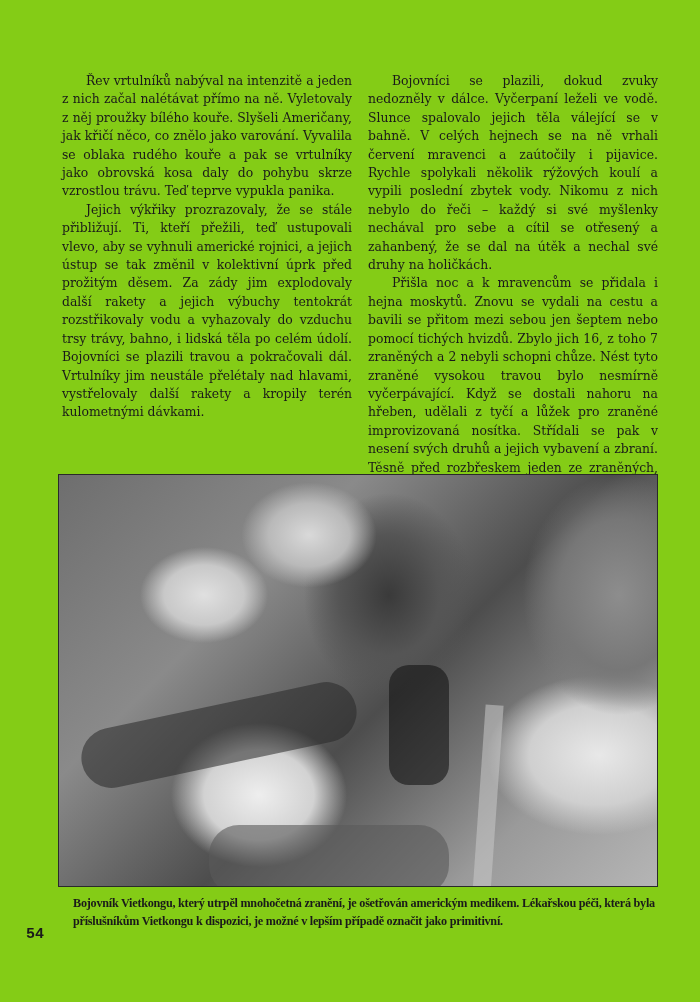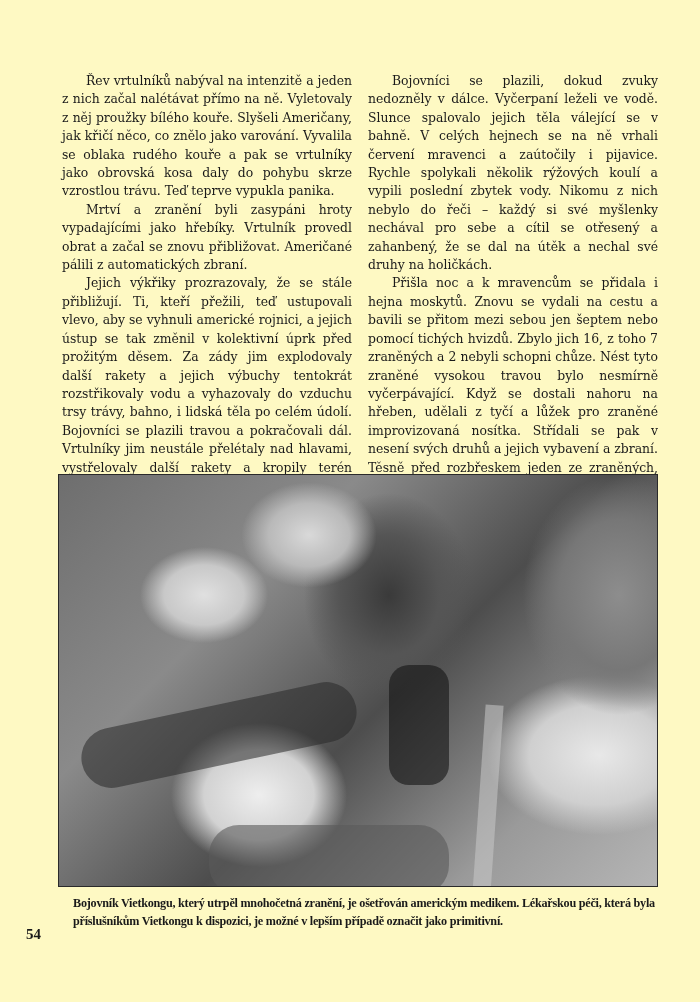--- a/index.html
+++ b/index.html
@@ -1,17 +1,17 @@
 <!DOCTYPE html>
 <html><head>
   <meta charset="utf-8">
   <style>
     html, body { margin: 0; padding: 0; background: #ffffff; }
     body { width: 700px; height: 1002px; position: relative; overflow: hidden; }
-    .page { position: absolute; left: 0; top: 0; width: 700px; height: 1002px; background: #fef9c3; }
+    .page { position: absolute; left: 0; top: 0; width: 700px; height: 1002px; background: #84cc16; }
     .col {
       position: absolute; top: 72px; width: 290px;
       font-family: "DejaVu Serif", "Liberation Serif", serif;
       font-size: 12.4px; line-height: 18.4px; color: #1a1a1a;
       text-align: justify; hyphens: manual;
     }
     .col-left { left: 62px; }
     .col-right { left: 368px; }
     .col p { margin: 0; text-indent: 24px; }
     .photo {
@@ -30,32 +30,31 @@
     .photo .shade2 { position: absolute; left: 330px; top: 190px; width: 60px; height: 120px; background: rgba(20,20,20,0.6); border-radius: 20px; }
     .photo .shade3 { position: absolute; left: 150px; top: 350px; width: 240px; height: 70px; background: rgba(90,90,90,0.6); border-radius: 30px; }
     .photo .stick { position: absolute; left: 420px; top: 230px; width: 18px; height: 190px; background: rgba(200,200,200,0.55); transform: rotate(4deg); }
     .caption {
       position: absolute; left: 58px; top: 894px; width: 610px;
       font-family: Liberation Serif, serif; font-weight: bold;
       font-size: 12.2px; line-height: 18px; color: #1a1a1a; letter-spacing: -0.25px; margin-left: 15px;
     }
     .page-number {
       position: absolute; left: 26px; top: 926px;
-      font-family: Liberation Serif, serif; font-weight: bold;
+      font-family: Liberation Mono, monospace; font-weight: bold;
       font-size: 15px; color: #1a1a1a;
     }
   </style>
 </head>
 <body>
 
 <div class="page">
 
   <div class="col col-left">
     <p>Řev vrtulníků nabýval na intenzitě a jeden z nich začal nalétávat přímo na ně. Vyletovaly z něj proužky bílého kouře. Slyšeli Američany, jak křičí něco, co znělo jako varování. Vyvalila se oblaka rudého kouře a pak se vrtulníky jako obrovská kosa daly do pohybu skrze vzrostlou trávu. Teď teprve vypukla panika.</p>
-    <p>Mrtví a zranění byli zasypáni hroty vypadají­cími jako hřebíky. Vrtulník provedl obrat a začal se znovu přibližovat. Američané pálili z automa­tických zbraní.</p>
     <p>Jejich výkřiky prozrazovaly, že se stále při­bližují. Ti, kteří přežili, teď ustupovali vlevo, aby se vyhnuli americké rojnici, a jejich ústup se tak změnil v kolektivní úprk před prožitým děsem. Za zády jim explodovaly další rakety a jejich výbuchy tentokrát rozstřikovaly vodu a vyhazovaly do vzduchu trsy trávy, bahno, i lidská těla po celém údolí. Bojovníci se plazili travou a pokračovali dál. Vrtulníky jim neustále přelétaly nad hlavami, vystřelovaly další rakety a kropily terén kulomet­nými dávkami.</p>
   </div>
 
   <div class="col col-right">
     <p>Bojovníci se plazili, dokud zvuky nedozněly v dálce. Vyčerpaní leželi ve vodě. Slunce spalovalo jejich těla válející se v bahně. V celých hejnech se na ně vrhali červení mravenci a zaútočily i pi­javice. Rychle spolykali několik rýžových koulí a vypili poslední zbytek vody. Nikomu z nich nebylo do řeči – každý si své myšlenky nechával pro sebe a cítil se otřesený a zahanbený, že se dal na útěk a nechal své druhy na holičkách.</p>
     <p>Přišla noc a k mravencům se přidala i hejna moskytů. Znovu se vydali na cestu a bavili se přitom mezi sebou jen šeptem nebo pomocí tichých hvizdů. Zbylo jich 16, z toho 7 zraněných a 2 nebyli schopni chůze. Nést tyto zraněné vyso­kou travou bylo nesmírně vyčerpávající. Když se dostali nahoru na hřeben, udělali z tyčí a lů­žek pro zraněné improvizovaná nosítka. Střídali se pak v nesení svých druhů a jejich vybavení a zbraní. Těsně před rozbřeskem jeden ze zra­něných, oblíbený kulometčík, zemřel. Zastavili, aby ho mohli pohřbít. Vykopali v zemi mělký hrob a pak pokračovali dál. Jednalo se o celo-</p>
   </div>
 
   <div class="photo" role="img" aria-label="Black-and-white photograph of a wounded Viet Cong fighter lying on a stretcher being treated by an American medic">
     <div class="shade1"></div>

